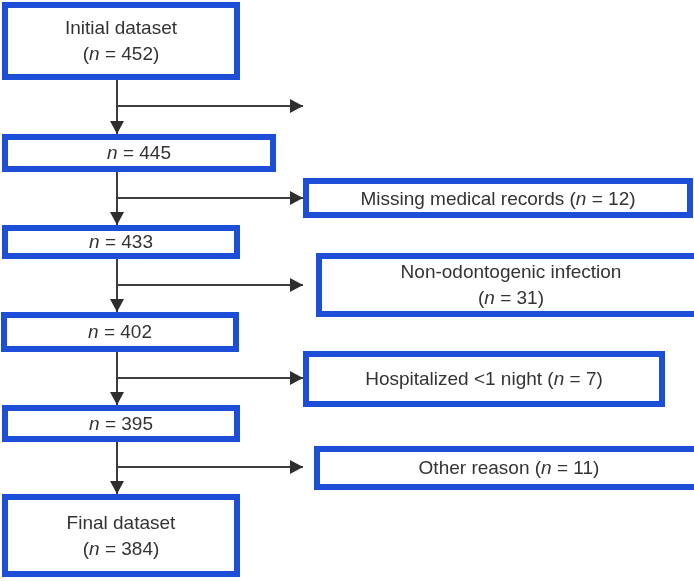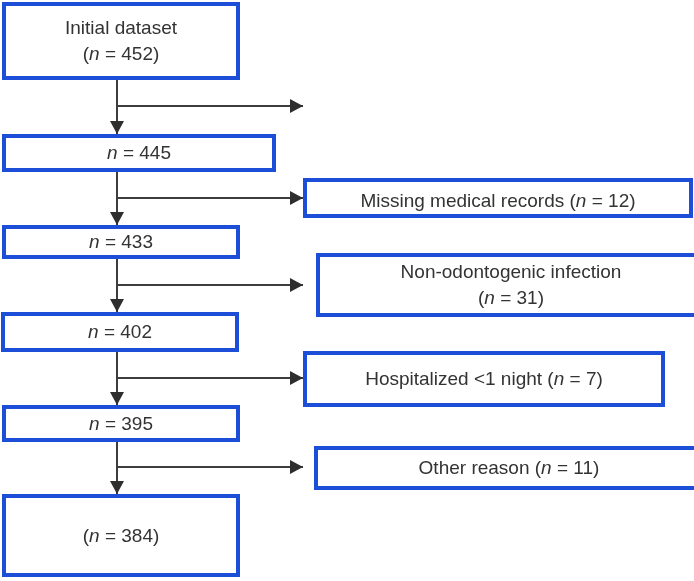--- a/index.html
+++ b/index.html
@@ -19,21 +19,21 @@
   #arrows {
     position: absolute;
     left: 0;
     top: 0;
     width: 694px;
     height: 581px;
   }
   .box {
     position: absolute;
     box-sizing: border-box;
-    border: 4px solid #1d4ed8;
+    border: 6px solid #1d4ed8;
     background: #ffffff;
     display: flex;
     flex-direction: column;
     align-items: center;
     justify-content: center;
     text-align: center;
     font-size: 19px;
     line-height: 26px;
     z-index: 2;
   }
@@ -94,20 +94,21 @@
 
   <div class="box b-main3">
     <div><i>n</i><span> = 402</span></div>
   </div>
 
   <div class="box b-main4">
     <div><i>n</i><span> = 395</span></div>
   </div>
 
   <div class="box b-main5">
+    <div><span>Final dataset</span></div>
     <div><span>(</span><i>n</i><span> = 384)</span></div>
   </div>
 
 
   <div class="box b-exc1">
     <div><span>Missing medical records (</span><i>n</i><span> = 12)</span></div>
   </div>
 
   <div class="box b-exc2">
     <div><span>Non-odontogenic infection</span></div>

